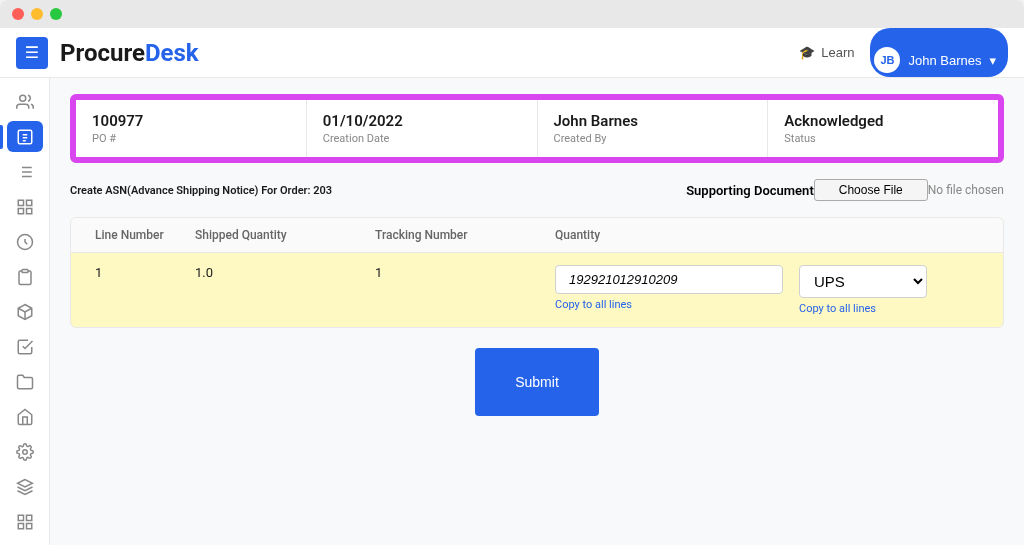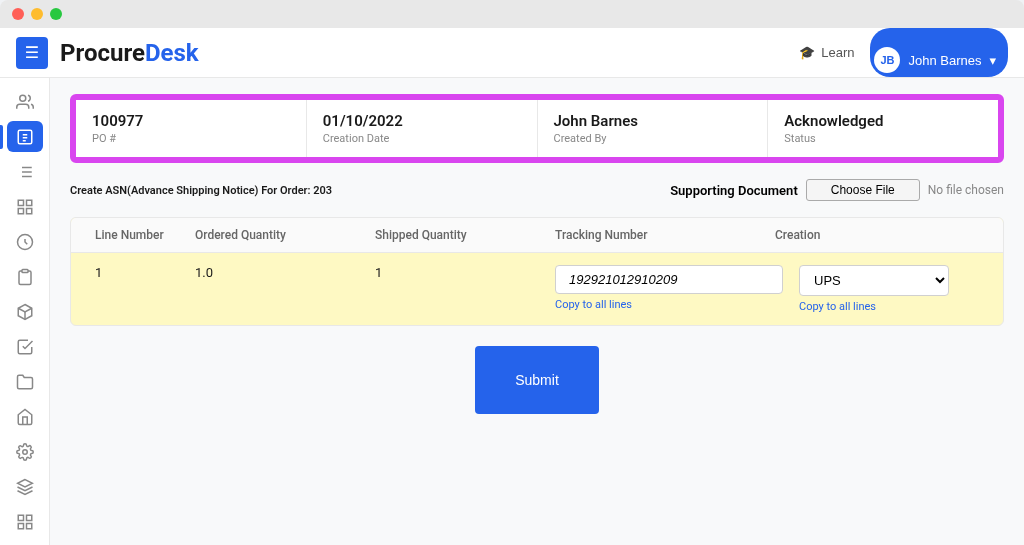--- a/index.html
+++ b/index.html
@@ -146,21 +146,21 @@
     .info-label { font-size: 11px; color: #888; }
 
     
     .page-title-row {
       display: flex;
       align-items: center;
       justify-content: space-between;
       margin-bottom: 16px;
     }
     .page-title { font-size: 11px; font-weight: 600; color: #1a1a1a; }
-    .supporting-doc { display: flex; align-items: center; gap: 8px; font-size: 13px; }
+    .supporting-doc { display: flex; align-items: center; font-size: 13px; }
     .supporting-doc-label { font-weight: 600; }
     .choose-file-btn {
       padding: 3px 24px;
       border: 1px solid #aaa;
       background: #f5f5f5;
       border-radius: 3px;
       cursor: pointer;
       font-size: 12px;
     }
     .no-file { color: #888; font-size: 12px; }
@@ -205,24 +205,24 @@
       font-size: 13px;
       width: 228px;
       outline: none;
       font-style: italic;
     }
     .copy-link { color: #2563eb; font-size: 11px; cursor: pointer; display: block; margin-top: 4px; }
     .carrier-select {
       border: 1px solid #d0d0d0;
       border-radius: 4px;
       padding: 6px 10px;
-      font-size: 13px;
+      font-size: 15px;
       outline: none;
       background: #fff;
-      width: 150px;
+      width: 128px;
     }
 
     
     .submit-row {
       display: flex;
       justify-content: center;
       margin-top: 8px;
     }
     .submit-btn {
       background: #2563eb;
@@ -392,24 +392,23 @@
         <div class="supporting-doc">
           <span class="supporting-doc-label">Supporting Document</span>
           <button class="choose-file-btn">Choose File</button>
           <span class="no-file">No file chosen</span>
         </div>
       </div>
 
       <div class="table-container">
         <div class="table-header">
           <div class="th">Line Number</div>
-          <div class="th">Ordered Quantity</div>
           <div class="th">Shipped Quantity</div>
           <div class="th">Tracking Number</div>
-          <div class="th">Creation</div>
+          <div class="th">Quantity</div>
         </div>
         <div class="table-row-grid">
           <div class="td">1</div>
           <div class="td">1.0</div>
           <div class="td">1</div>
           <div class="td">
             <input class="tracking-input" type="text" value="192921012910209" style="">
             <a class="copy-link">Copy to all lines</a>
           </div>
           <div class="td">

